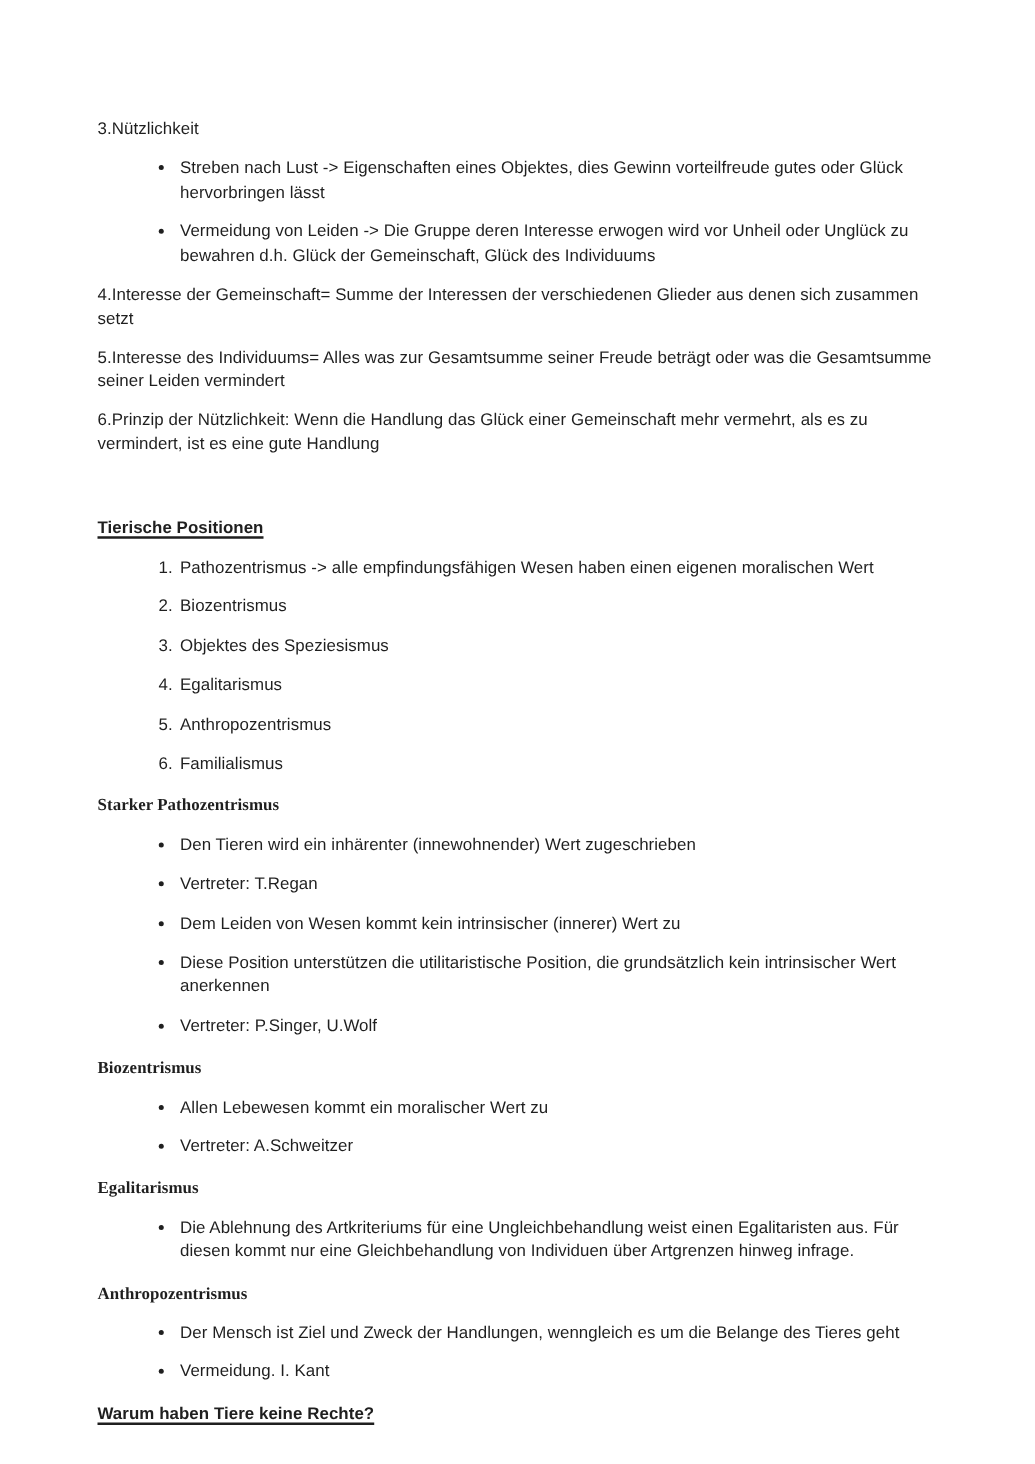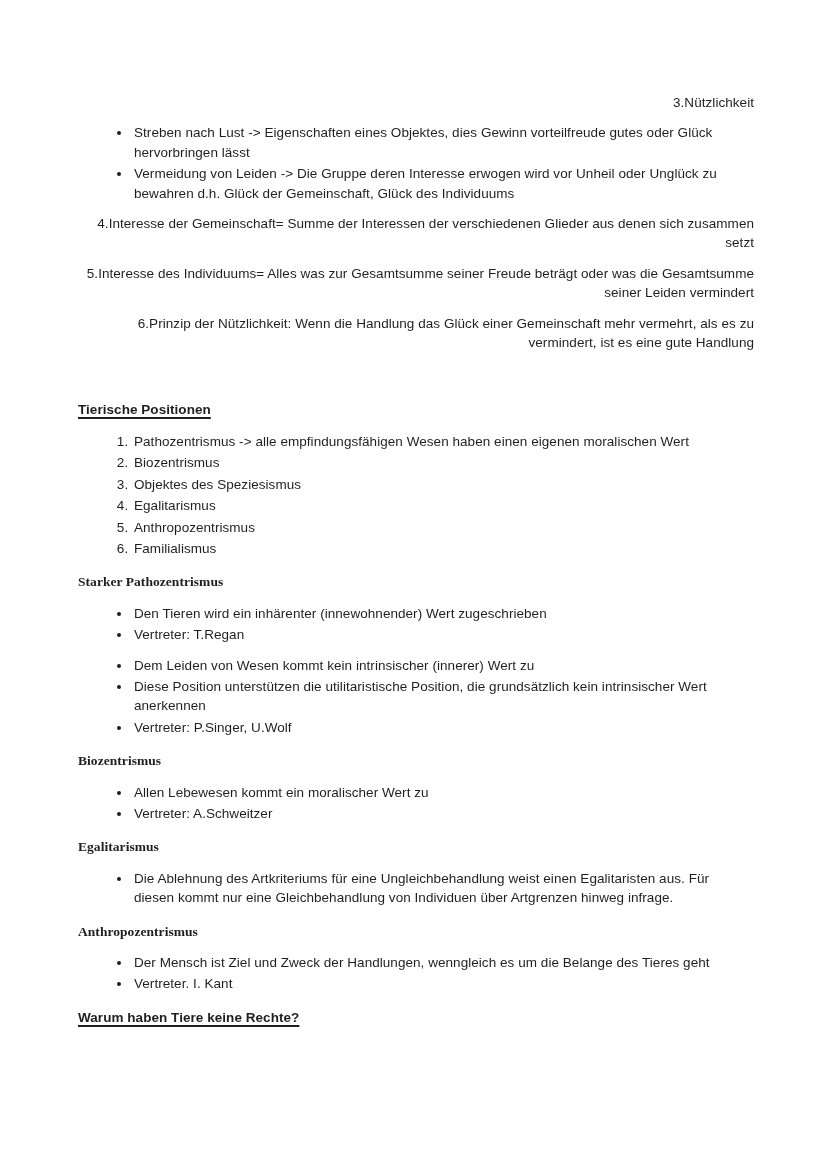--- a/index.html
+++ b/index.html
@@ -21,28 +21,27 @@
     background: #ffffff;
     padding: 93px 74px 20px 78px;
   }
   .doc {
     font-size: 13.5px;
     line-height: 19.4px;
     letter-spacing: 0.05px;
   }
   .para {
     margin: 0 0 11px 0;
-    text-align: right;
   }
   ul.bullets, ol.numbered {
     margin: 0 0 11px 0;
     padding: 0 0 0 52px;
   }
   ul.bullets li, ol.numbered li {
-    margin: 2px;
+    margin: 12px;
     padding-left: 2px;
   }
   .subheading {
     font-weight: bold;
     margin: 14px 0 12px 0;
     font-family: Liberation Serif, serif;
   }
   .section-heading {
     font-weight: bold;
     text-decoration: underline;
@@ -108,19 +107,19 @@
     <p class="subheading">Egalitarismus</p>
 
     <ul class="bullets">
       <li>Die Ablehnung des Artkriteriums für eine Ungleichbehandlung weist einen Egalitaristen aus. Für diesen kommt nur eine Gleichbehandlung von Individuen über Artgrenzen hinweg infrage.</li>
     </ul>
 
     <p class="subheading">Anthropozentrismus</p>
 
     <ul class="bullets">
       <li>Der Mensch ist Ziel und Zweck der Handlungen, wenngleich es um die Belange des Tieres geht</li>
-      <li>Vertreter. I. Kant</li>
+      <li>Vermeidung. I. Kant</li>
     </ul>
 
     <p class="section-heading">Warum haben Tiere keine Rechte?</p>
 
   </div>
 </div>
 
 </body></html>

